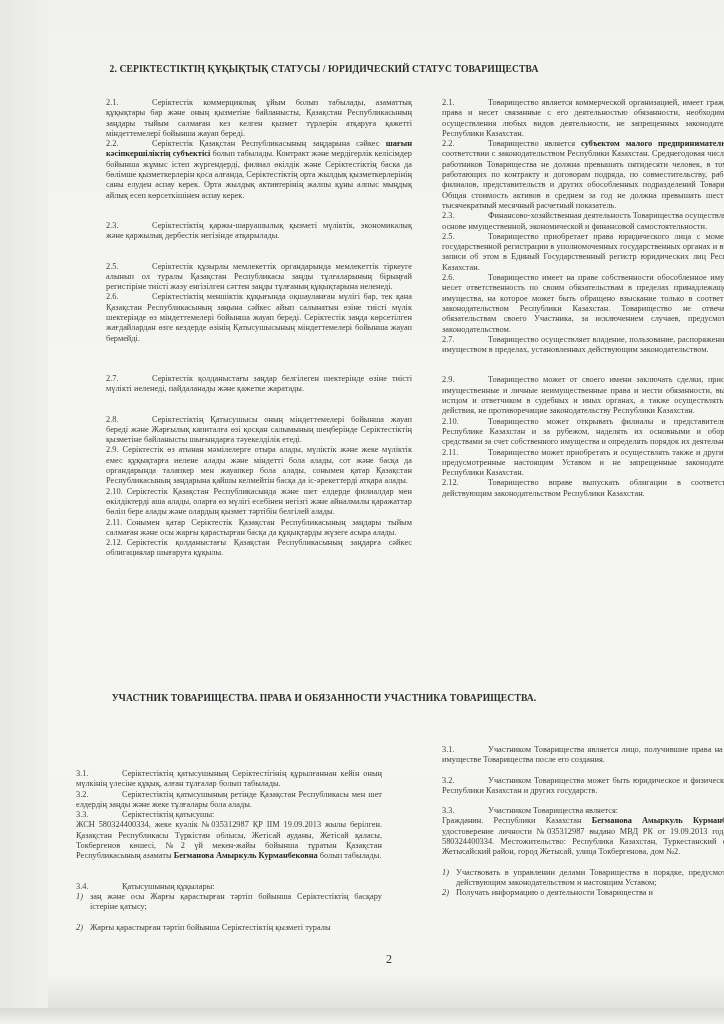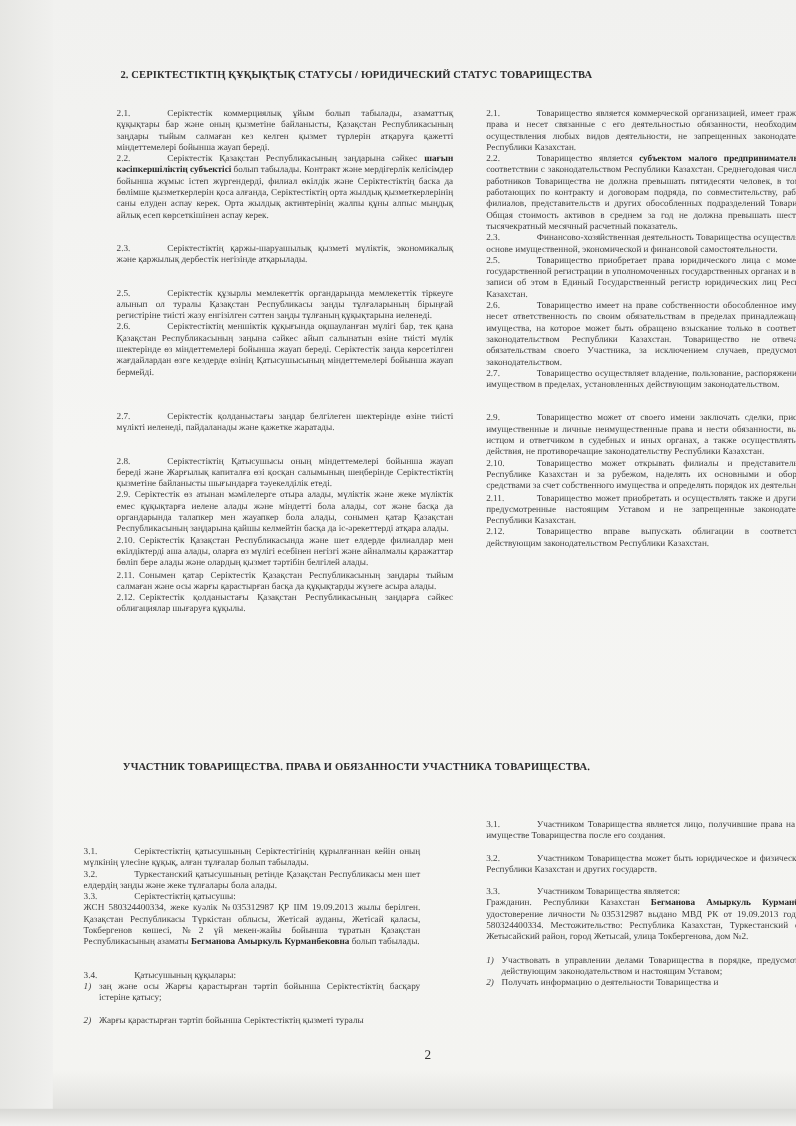--- a/index.html
+++ b/index.html
@@ -86,21 +86,21 @@
     <p class="p"><span class="num">2.11.</span><span>Товарищество может приобретать и осуществлять также и другие права, предусмотренные настоящим Уставом и не запрещенные законодательством Республики Казахстан.</span></p>
     <p class="p"><span class="num">2.12.</span><span>Товарищество вправе выпускать облигации в соответствии с действующим законодательством Республики Казахстан.</span></p>
   </div>
 
   <div class="sec-title" style="top:692px; line-height:12px;">
     <div>УЧАСТНИК ТОВАРИЩЕСТВА. ПРАВА И ОБЯЗАННОСТИ УЧАСТНИКА ТОВАРИЩЕСТВА.</div>
   </div>
 
   <div class="col left" style="top:745px;margin-top:24px;">
     <p class="p"><span class="num">3.1.</span><span>Серіктестіктің қатысушының Серіктестігінің құрылғаннан кейін оның мүлкінің үлесіне құқық, алған тұлғалар болып табылады.</span></p>
-    <p class="p"><span class="num">3.2.</span><span>Туркестанский қатысушының ретінде Қазақстан Республикасы мен шет елдердің заңды және жеке тұлғалары бола алады.</span></p>
+    <p class="p"><span class="num">3.2.</span><span>Серіктестіктің қатысушының ретінде Қазақстан Республикасы мен шет елдердің заңды және жеке тұлғалары бола алады.</span></p>
     <p class="p"><span class="num">3.3.</span><span>Серіктестіктің қатысушы:</span></p>
     <p class="p"><span>ЖСН 580324400334, жеке куәлік №035312987 ҚР ІІМ 19.09.2013 жылы берілген. Қазақстан Республикасы Түркістан облысы, Жетісай ауданы, Жетісай қаласы, Токбергенов көшесі, №2 үй мекен-жайы бойынша тұратын Қазақстан Республикасының азаматы </span><b>Бегманова Амыркуль Курманбековна</b><span> болып табылады.</span></p>
     <div class="gap-l"></div>
     <p class="p"><span class="num">3.4.</span><span>Қатысушының құқылары:</span></p>
     <div class="li">
         <span class="mk">1)</span>
         <span class="tx">заң және осы Жарғы қарастырған тәртіп бойынша Серіктестіктің басқару істеріне қатысу;</span>
       </div>
     <div class="gap"></div>
     <div class="li">

